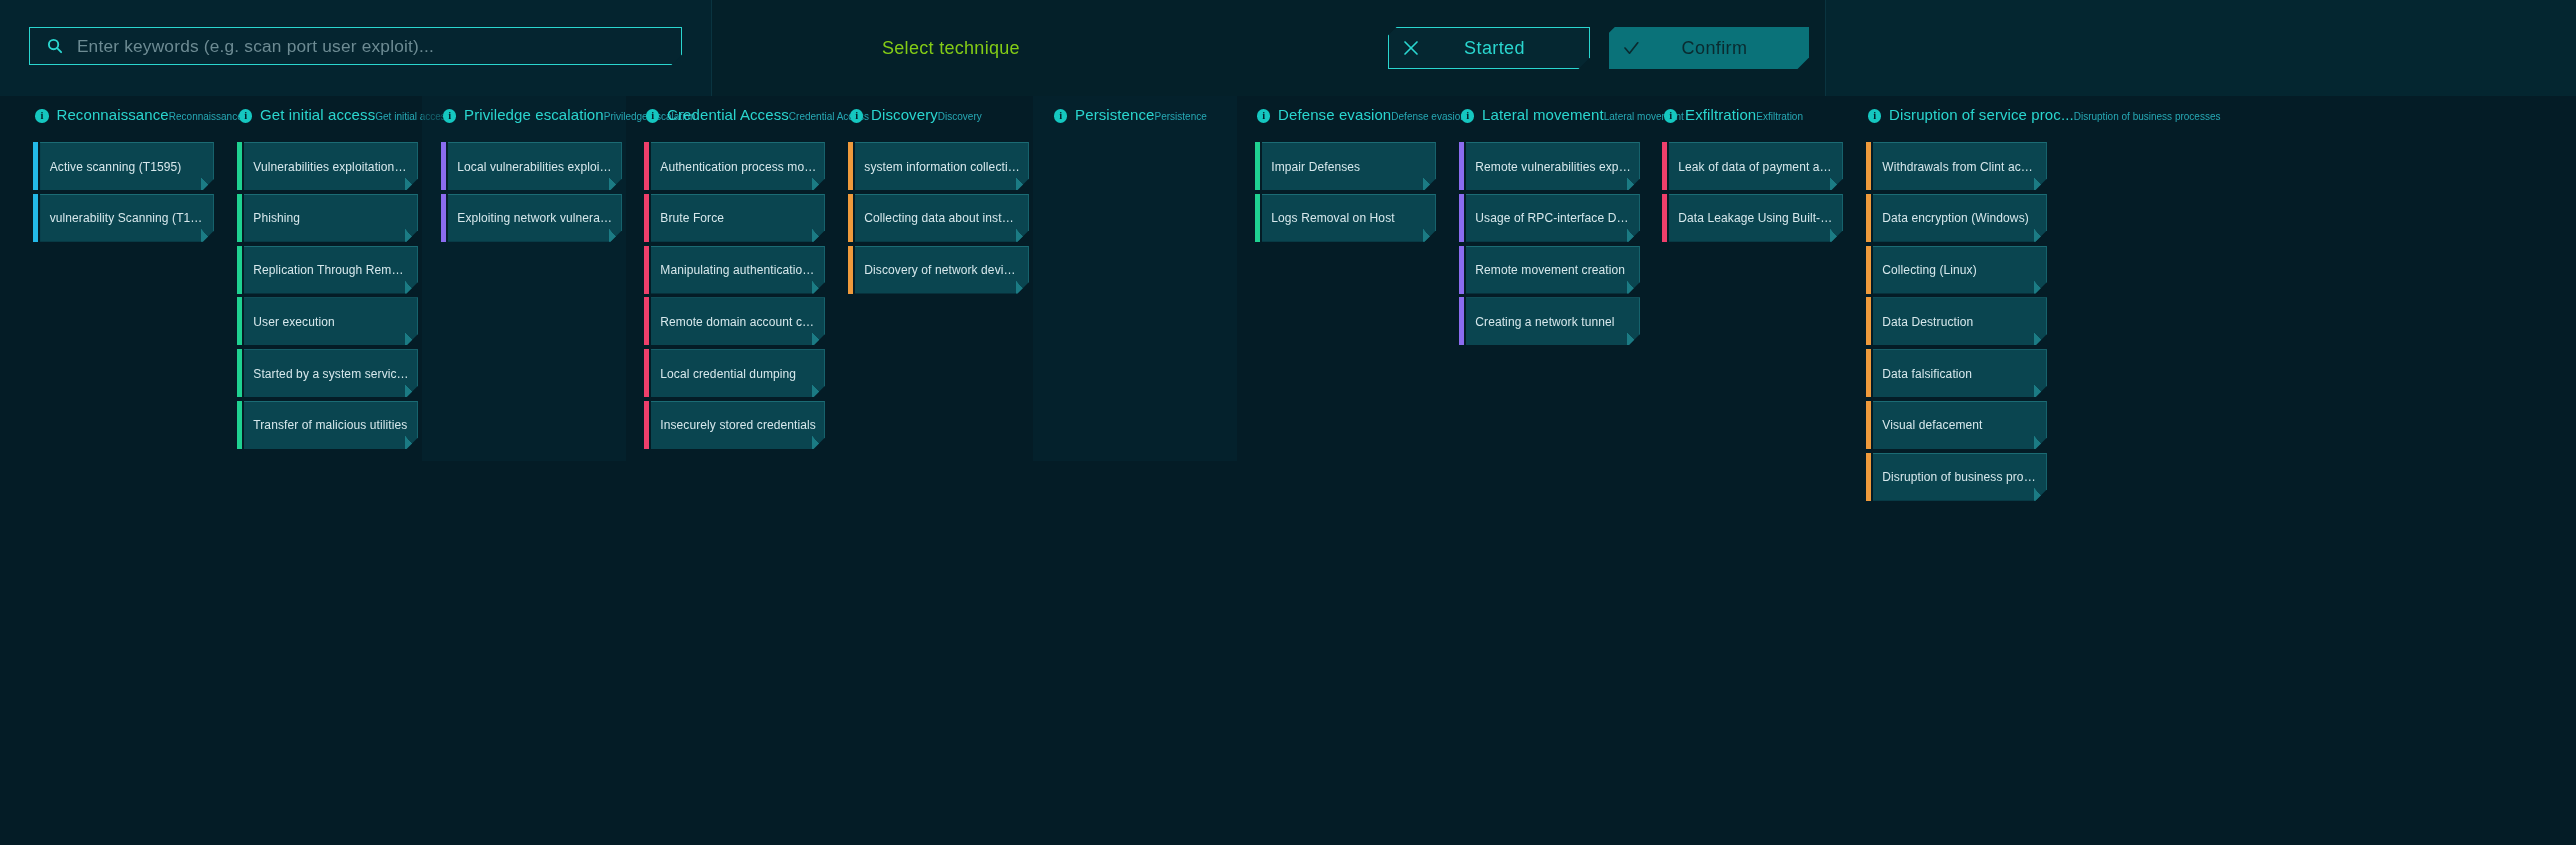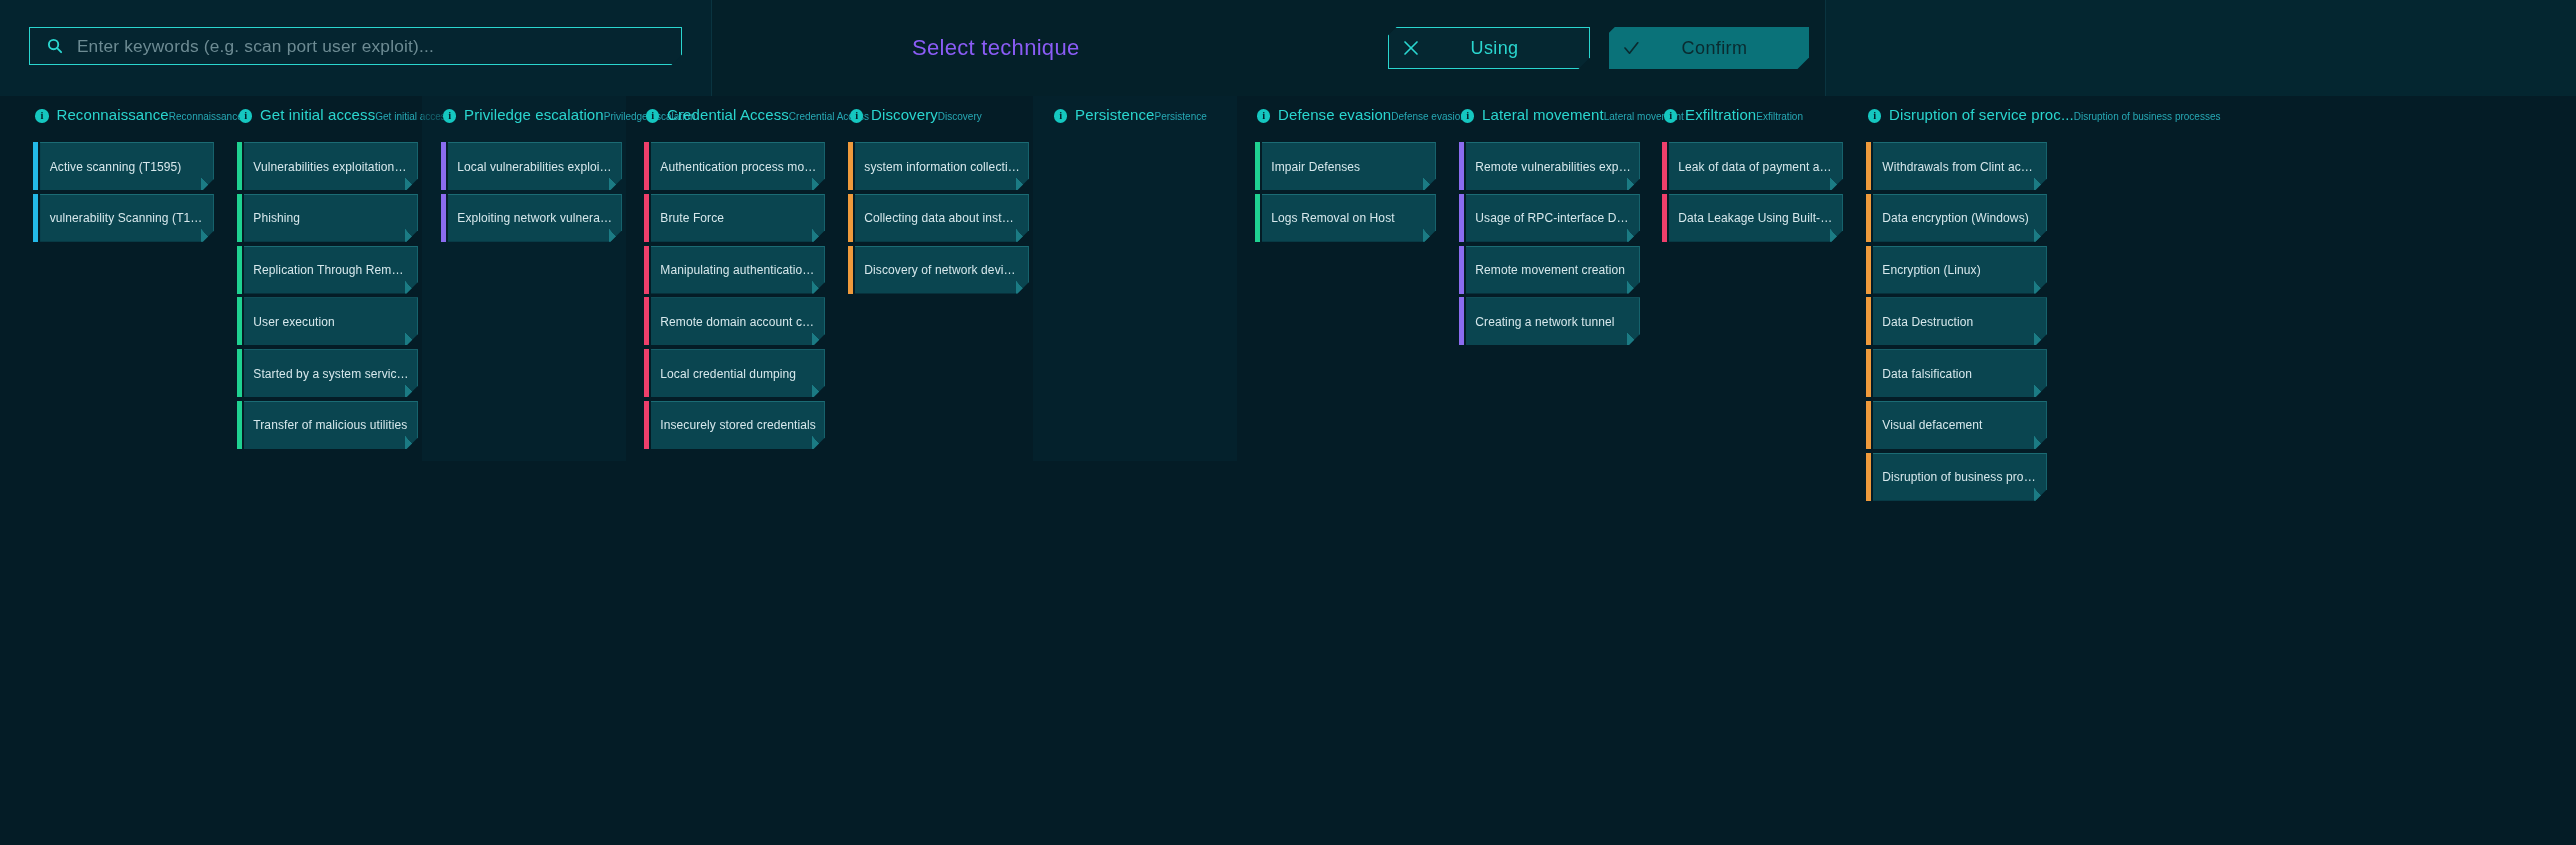--- a/index.html
+++ b/index.html
@@ -75,25 +75,25 @@
     color: #cfe6ea;
     font-size: 17.3px;
     font-family: "Liberation Sans", sans-serif;
     letter-spacing: 0.2px;
   }
   .search-input::placeholder { color: #6d8b93; }
 
   
   .select-title {
     position: absolute;
-    left: 912px; top: 0;
+    left: 882px; top: 0;
     height: 96px;
     display: flex; align-items: center;
-    color: #8b5cf6;
-    font-size: 22px;
+    color: #84cc16;
+    font-size: 18px;
     letter-spacing: 0.3px;
   }
 
   
   .btn {
     position: absolute;
     top: 27px;
     height: 42px;
     display: flex;
     align-items: center;
@@ -268,21 +268,21 @@
 
     <div class="select-title">Select technique</div>
 
     <div class="btn btn-cancel">
       <span class="btn-ico">
         <svg viewBox="0 0 24 24" fill="none" stroke="currentColor" stroke-width="2.2" stroke-linecap="round">
           <line x1="4" y1="4" x2="20" y2="20"></line>
           <line x1="20" y1="4" x2="4" y2="20"></line>
         </svg>
       </span>
-      <span class="btn-label">Using</span>
+      <span class="btn-label">Started</span>
     </div>
 
     <div class="btn btn-confirm">
       <span class="btn-ico">
         <svg viewBox="0 0 24 24" fill="none" stroke="currentColor" stroke-width="2.2" stroke-linecap="round" stroke-linejoin="round">
           <polyline points="4,12 10,19 21,5"></polyline>
         </svg>
       </span>
       <span class="btn-label">Confirm</span>
     </div>
@@ -537,21 +537,21 @@
           </div>
           <div class="card">
             <div class="card-bar" style="background: rgb(239, 154, 60);"></div>
             <div class="card-body">
               <span class="card-label">Data encryption (Windows)</span>
             </div>
           </div>
           <div class="card">
             <div class="card-bar" style="background: rgb(239, 154, 60);"></div>
             <div class="card-body">
-              <span class="card-label">Encryption (Linux)</span>
+              <span class="card-label">Collecting (Linux)</span>
             </div>
           </div>
           <div class="card">
             <div class="card-bar" style="background: rgb(239, 154, 60);"></div>
             <div class="card-body">
               <span class="card-label">Data Destruction</span>
             </div>
           </div>
           <div class="card">
             <div class="card-bar" style="background: rgb(239, 154, 60);"></div>

